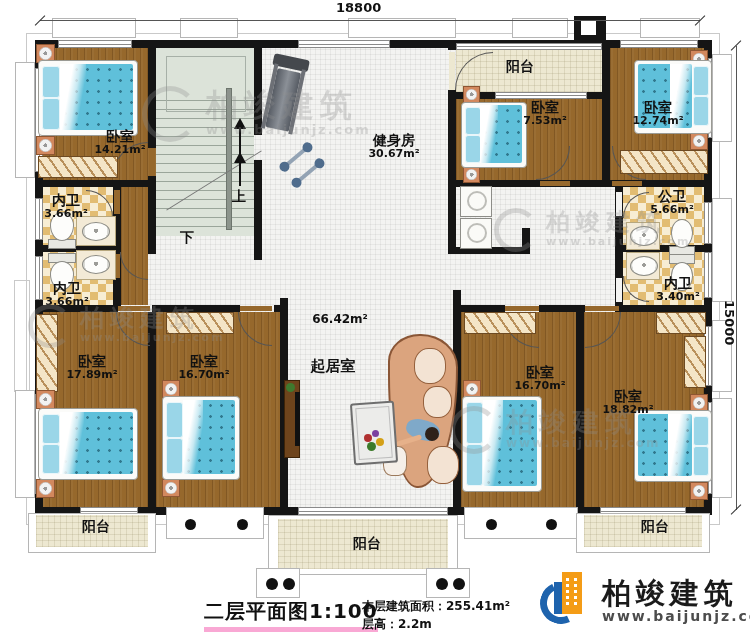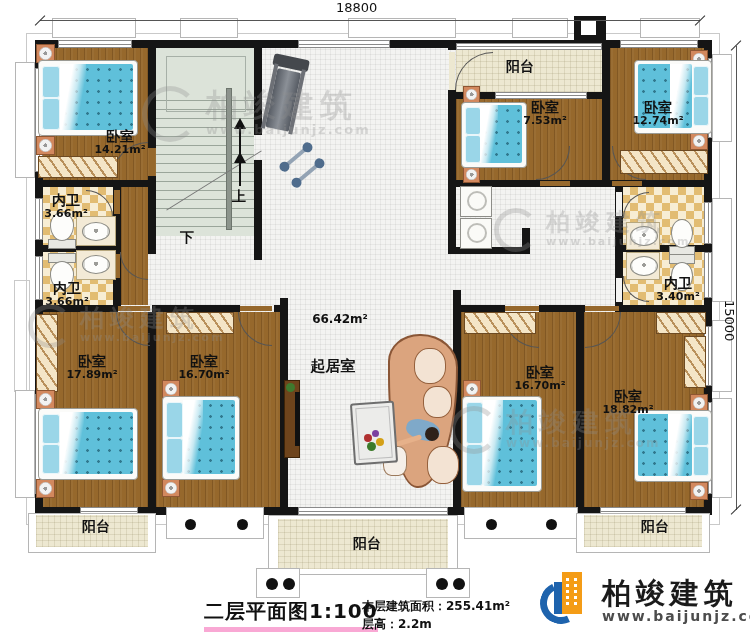--- a/index.html
+++ b/index.html
@@ -43,21 +43,21 @@
   .washer::after{content:"";position:absolute;left:6px;top:4px;width:16px;height:16px;border:2px solid #bdbdb8;border-radius:50%;}
   .dot{position:absolute;background:#111;border-radius:50%;}
   .label{position:absolute;color:#111;text-align:center;line-height:1.05;white-space:nowrap;}
   .rname{font-size:14px;font-weight:bold;display:block;}
   .rarea{font-size:11px;font-weight:bold;display:block;}
   .balname{font-size:14px;font-weight:bold;}
   .wm{position:absolute;display:flex;align-items:center;gap:8px;opacity:.30;color:#8f8f8f;pointer-events:none;}
   .wm .ring{border:5px solid #8f8f8f;border-radius:50%;border-right-color:transparent;flex:0 0 auto;}
   .wm .big{font-weight:bold;letter-spacing:6px;line-height:1;}
   .wm .url{font-weight:bold;letter-spacing:2px;line-height:1.4;}
-  .dimtext{position:absolute;font-size:13px;font-weight:normal;color:#111;}
+  .dimtext{position:absolute;font-size:13px;font-weight:bold;color:#111;}
   .dimline{position:absolute;background:#555;}
   .tick{position:absolute;width:14px;height:1px;background:#333;transform:rotate(-45deg);}
   .steps{position:absolute;background-image:repeating-linear-gradient(180deg,#9aa59a 0 1px,transparent 1px 9px);}
   .titleU{position:absolute;font-size:20px;font-weight:bold;color:#111;border-bottom:5px solid #f9a8d4;padding-bottom:2px;letter-spacing:1px;}
   .infoline{position:absolute;font-size:12px;font-weight:bold;color:#111;}
   .brandname{position:absolute;font-size:29px;font-weight:bold;color:#1a1a1a;letter-spacing:5px;}
   .brandurl{position:absolute;font-size:14px;font-weight:bold;color:#4c4c4c;letter-spacing:2px;}
   .uplabel{position:absolute;font-size:14px;font-weight:bold;color:#111;}
 </style>
 </head>
@@ -331,27 +331,35 @@
     <span class="rarea">14.21m²</span>
   </div>
   <div class="label" style="left:495px;top:100px;width:100px;">
     <span class="rname">卧室</span>
     <span class="rarea">7.53m²</span>
   </div>
   <div class="label" style="left:608px;top:100px;width:100px;">
     <span class="rname">卧室</span>
     <span class="rarea">12.74m²</span>
   </div>
+  <div class="label" style="left:344px;top:133px;width:100px;">
+    <span class="rname">健身房</span>
+    <span class="rarea">30.67m²</span>
+  </div>
   <div class="label" style="left:16px;top:193px;width:100px;">
     <span class="rname">内卫</span>
     <span class="rarea">3.66m²</span>
   </div>
   <div class="label" style="left:17px;top:281px;width:100px;">
     <span class="rname">内卫</span>
     <span class="rarea">3.66m²</span>
+  </div>
+  <div class="label" style="left:622px;top:189px;width:100px;">
+    <span class="rname">公卫</span>
+    <span class="rarea">5.66m²</span>
   </div>
   <div class="label" style="left:628px;top:276px;width:100px;">
     <span class="rname">内卫</span>
     <span class="rarea">3.40m²</span>
   </div>
   <div class="label" style="left:290px;top:313px;width:100px;font-size:12px;font-weight:bold;">
     <span>66.42m²</span>
   </div>
   <div class="label" style="left:283px;top:359px;width:100px;font-size:15px;font-weight:bold;">
     <span>起居室</span>

